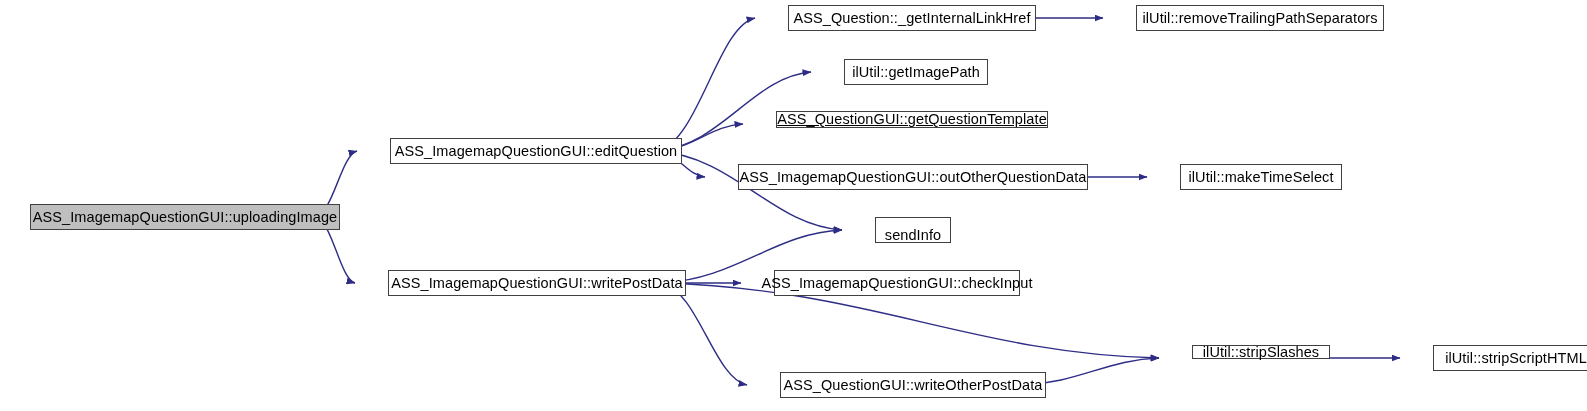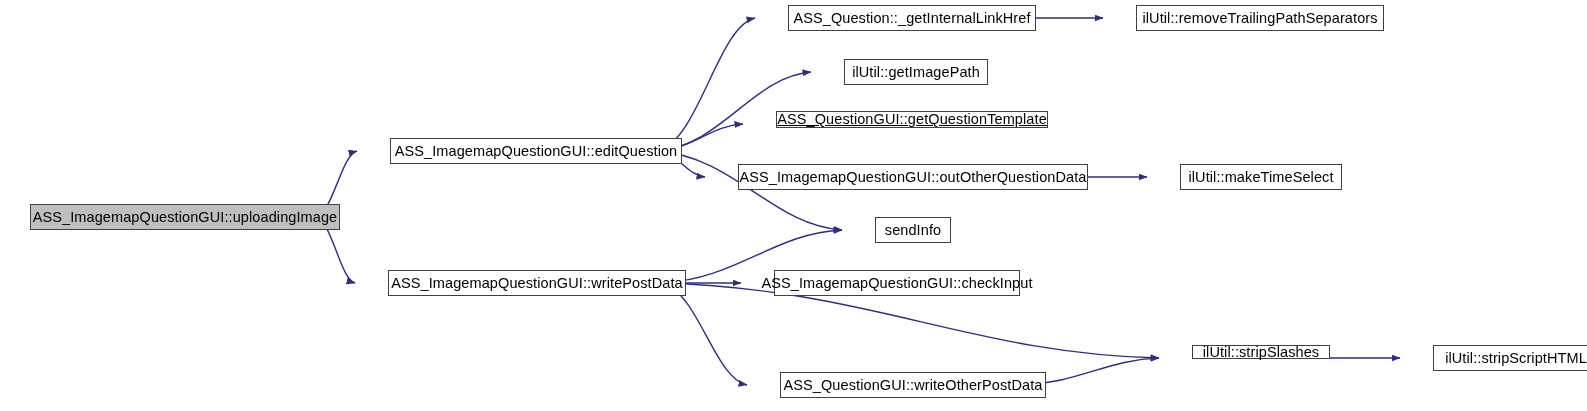--- a/index.html
+++ b/index.html
@@ -92,21 +92,21 @@
       </div>
       <div class="node" style="left: 820px; top: 59px; width: 144px; height: 26px;">
         <span class="node-label">ilUtil::getImagePath</span>
       </div>
       <div class="node" style="left: 752px; top: 111px; width: 272px; height: 17px; text-decoration: underline;">
         <span class="node-label">ASS_QuestionGUI::getQuestionTemplate</span>
       </div>
       <div class="node" style="left: 714px; top: 164px; width: 350px; height: 26px;">
         <span class="node-label">ASS_ImagemapQuestionGUI::outOtherQuestionData</span>
       </div>
-      <div class="node" style="left: 851px; top: 217px; width: 76px; height: 26px;">
+      <div class="node" style="left: 851px; top: 217px; width: 76px; height: 26px; align-items: flex-end;">
         <span class="node-label">sendInfo</span>
       </div>
       <div class="node" style="left: 750px; top: 270px; width: 246px; height: 26px; text-align: right;">
         <span class="node-label">ASS_ImagemapQuestionGUI::checkInput</span>
       </div>
       <div class="node" style="left: 756px; top: 372px; width: 266px; height: 26px;">
         <span class="node-label">ASS_QuestionGUI::writeOtherPostData</span>
       </div>
       <div class="node" style="left: 1112px; top: 5px; width: 248px; height: 26px;">
         <span class="node-label">ilUtil::removeTrailingPathSeparators</span>

